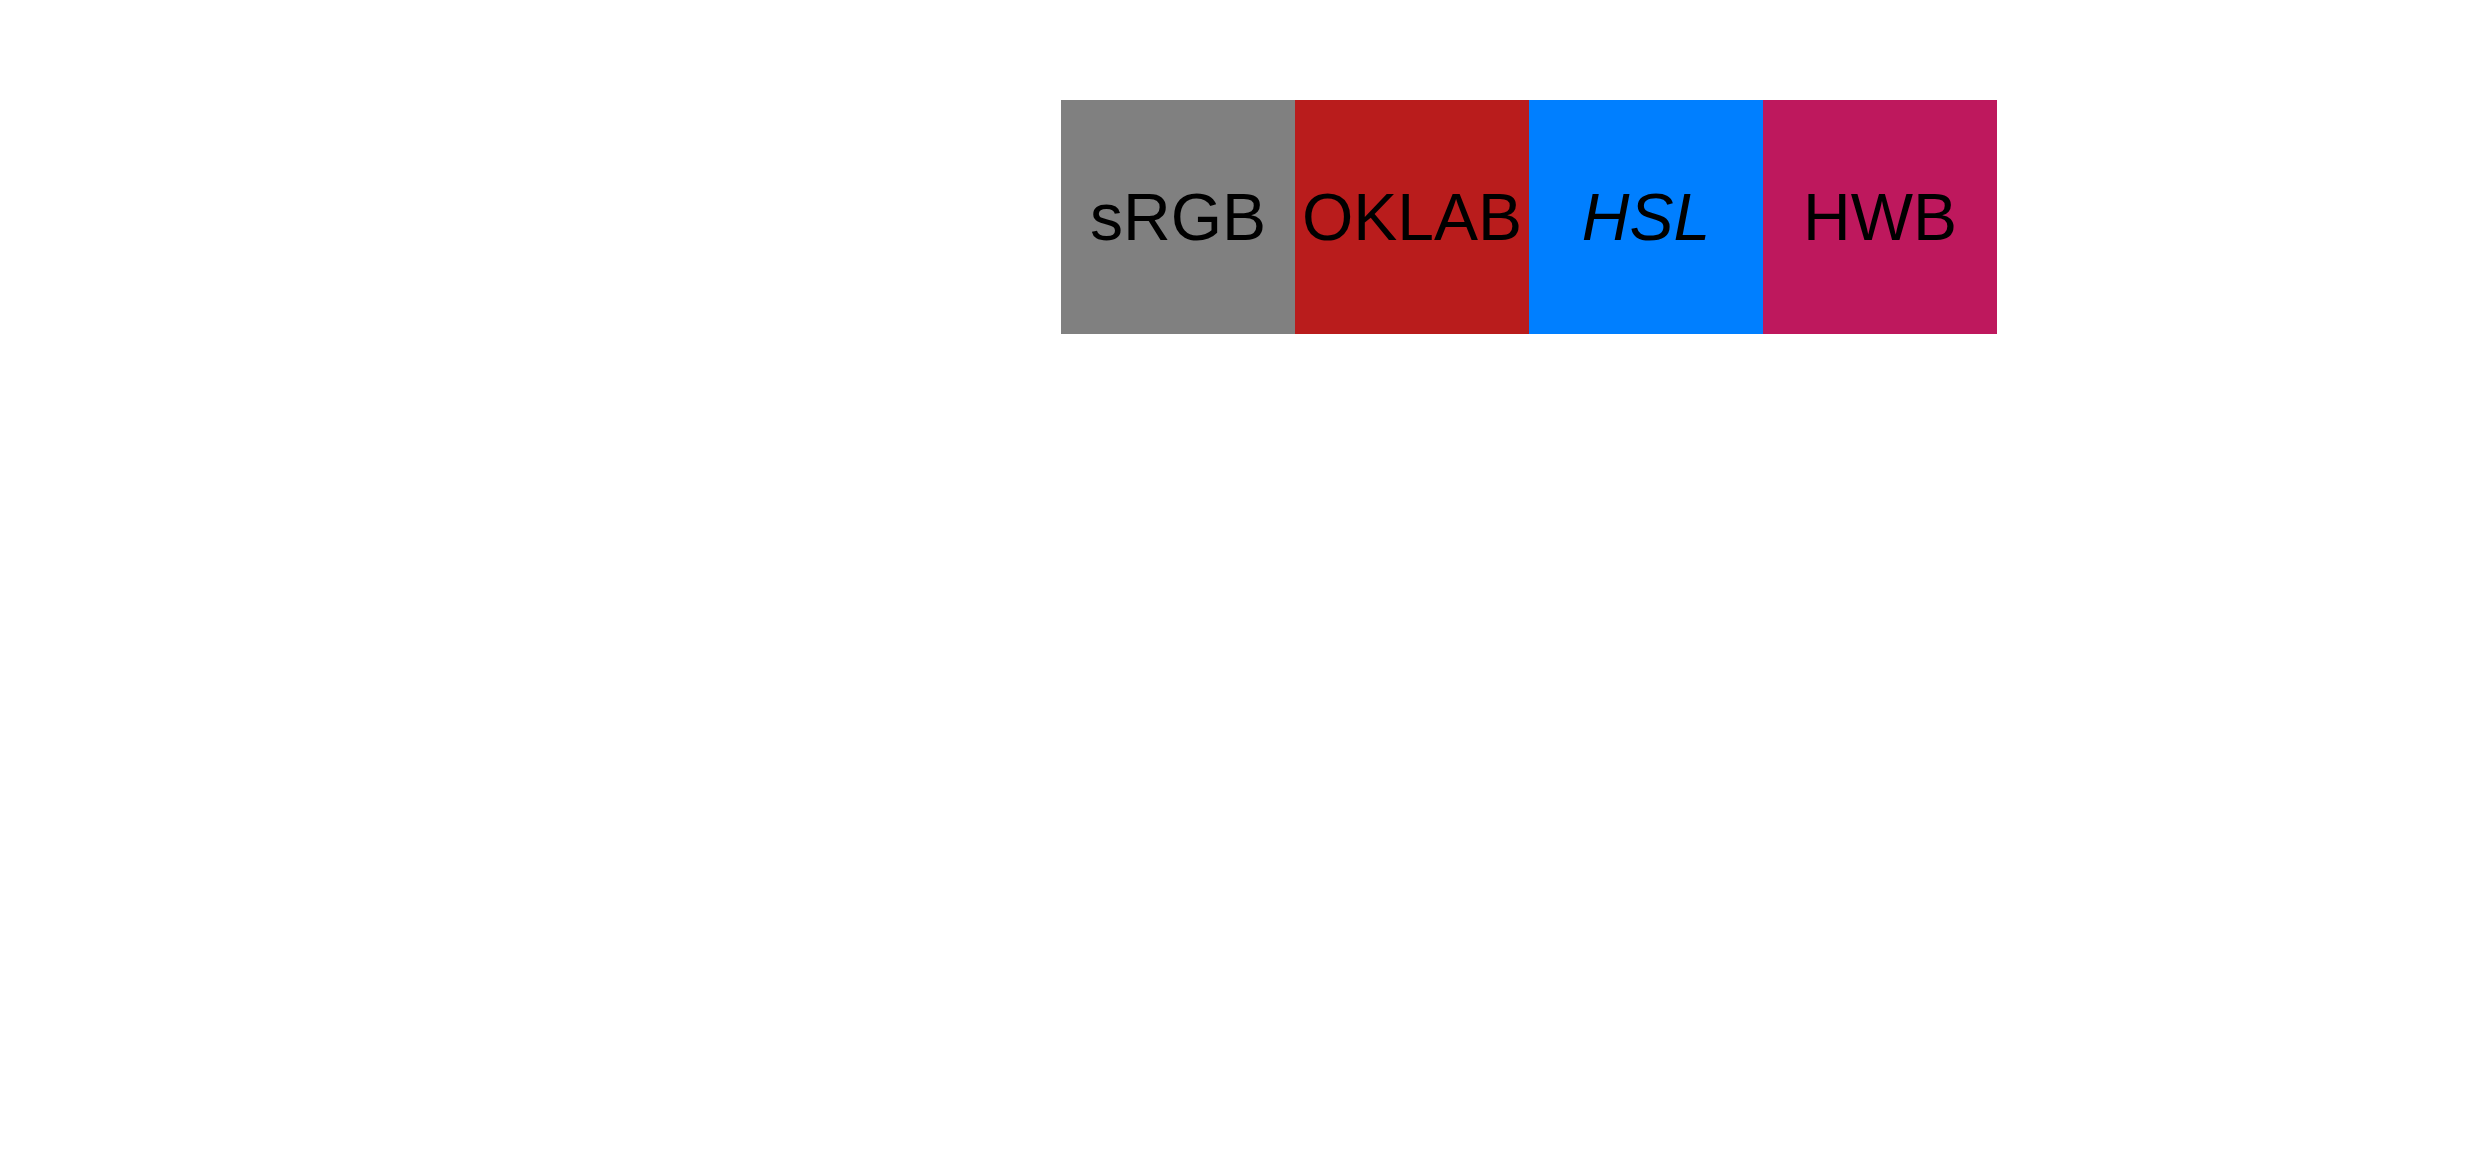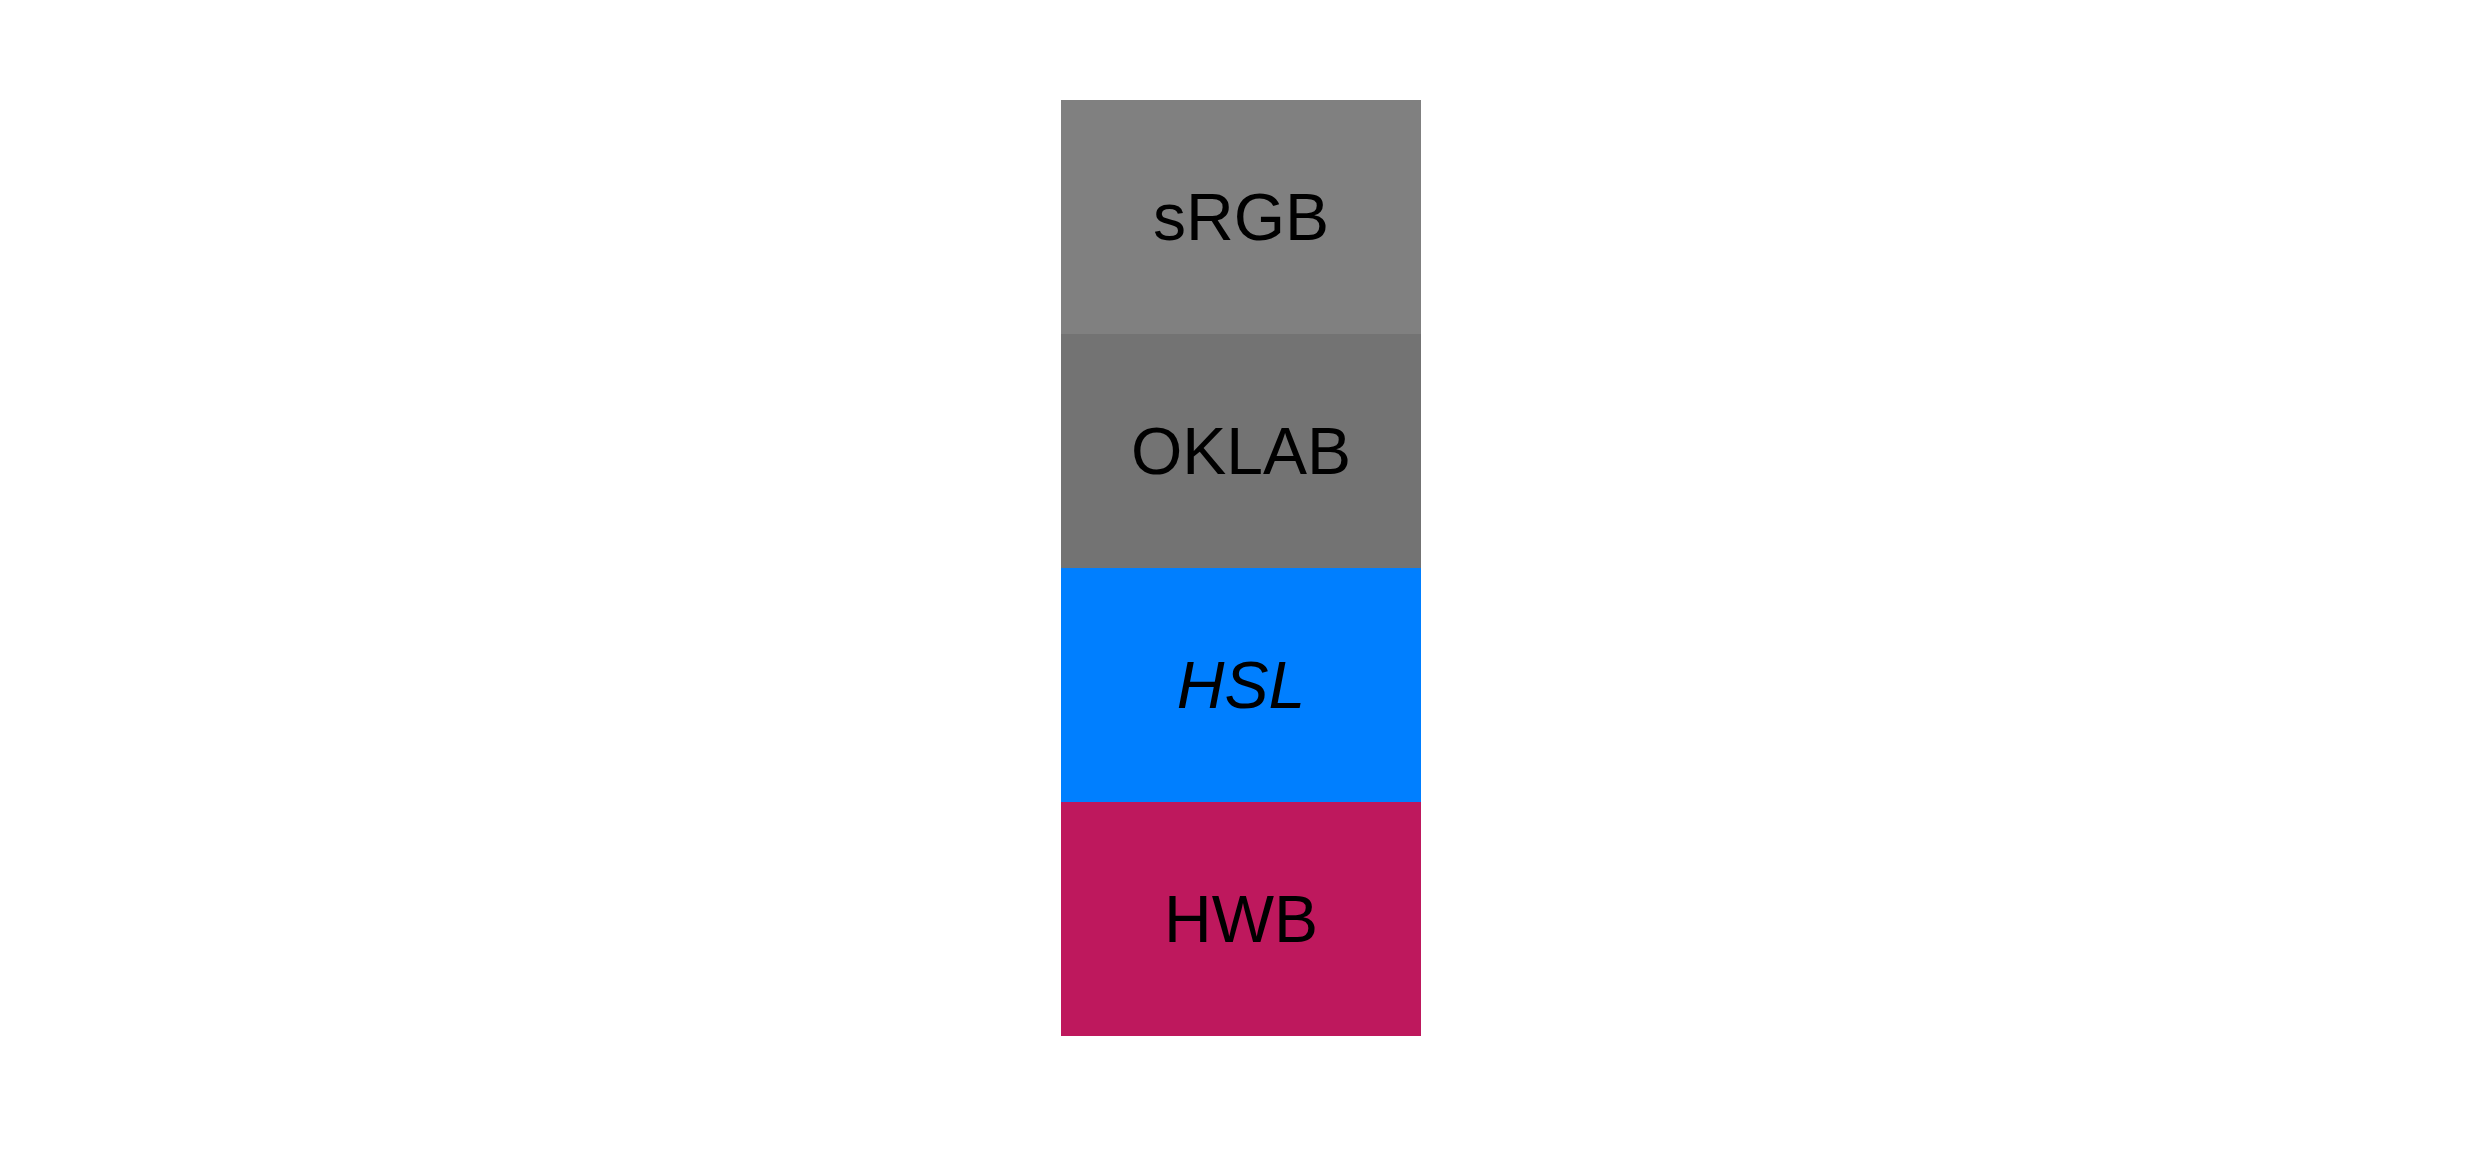--- a/index.html
+++ b/index.html
@@ -14,21 +14,21 @@
     position: relative;
     overflow: hidden;
   }
   .swatch-stack {
     position: absolute;
     left: 1061px;
     top: 100px;
     width: 360px;
     height: 936px;
     display: flex;
-    flex-direction: column;
+    flex-direction: row;
   }
   .swatch {
     width: 100%;
     height: 234px;
     flex: 0 0 234px;
     display: flex;
     align-items: center;
     justify-content: center;
   }
   .swatch-label {
@@ -41,21 +41,21 @@
 </style>
 </head>
 <body style="background-color: rgb(255, 255, 255);">
 
 <div class="swatch-stack">
 
   <div class="swatch" style="background-color: rgb(128, 128, 128);">
     <span class="swatch-label">sRGB</span>
   </div>
 
-  <div class="swatch" style="background-color: #737373; text-align: right;">
+  <div class="swatch" style="background-color: #b91c1c; text-align: right;">
     <span class="swatch-label">OKLAB</span>
   </div>
 
   <div class="swatch" style="background-color: rgb(0, 127, 255); font-style: italic;">
     <span class="swatch-label">HSL</span>
   </div>
 
   <div class="swatch" style="background-color: #be185d;">
     <span class="swatch-label">HWB</span>
   </div>

